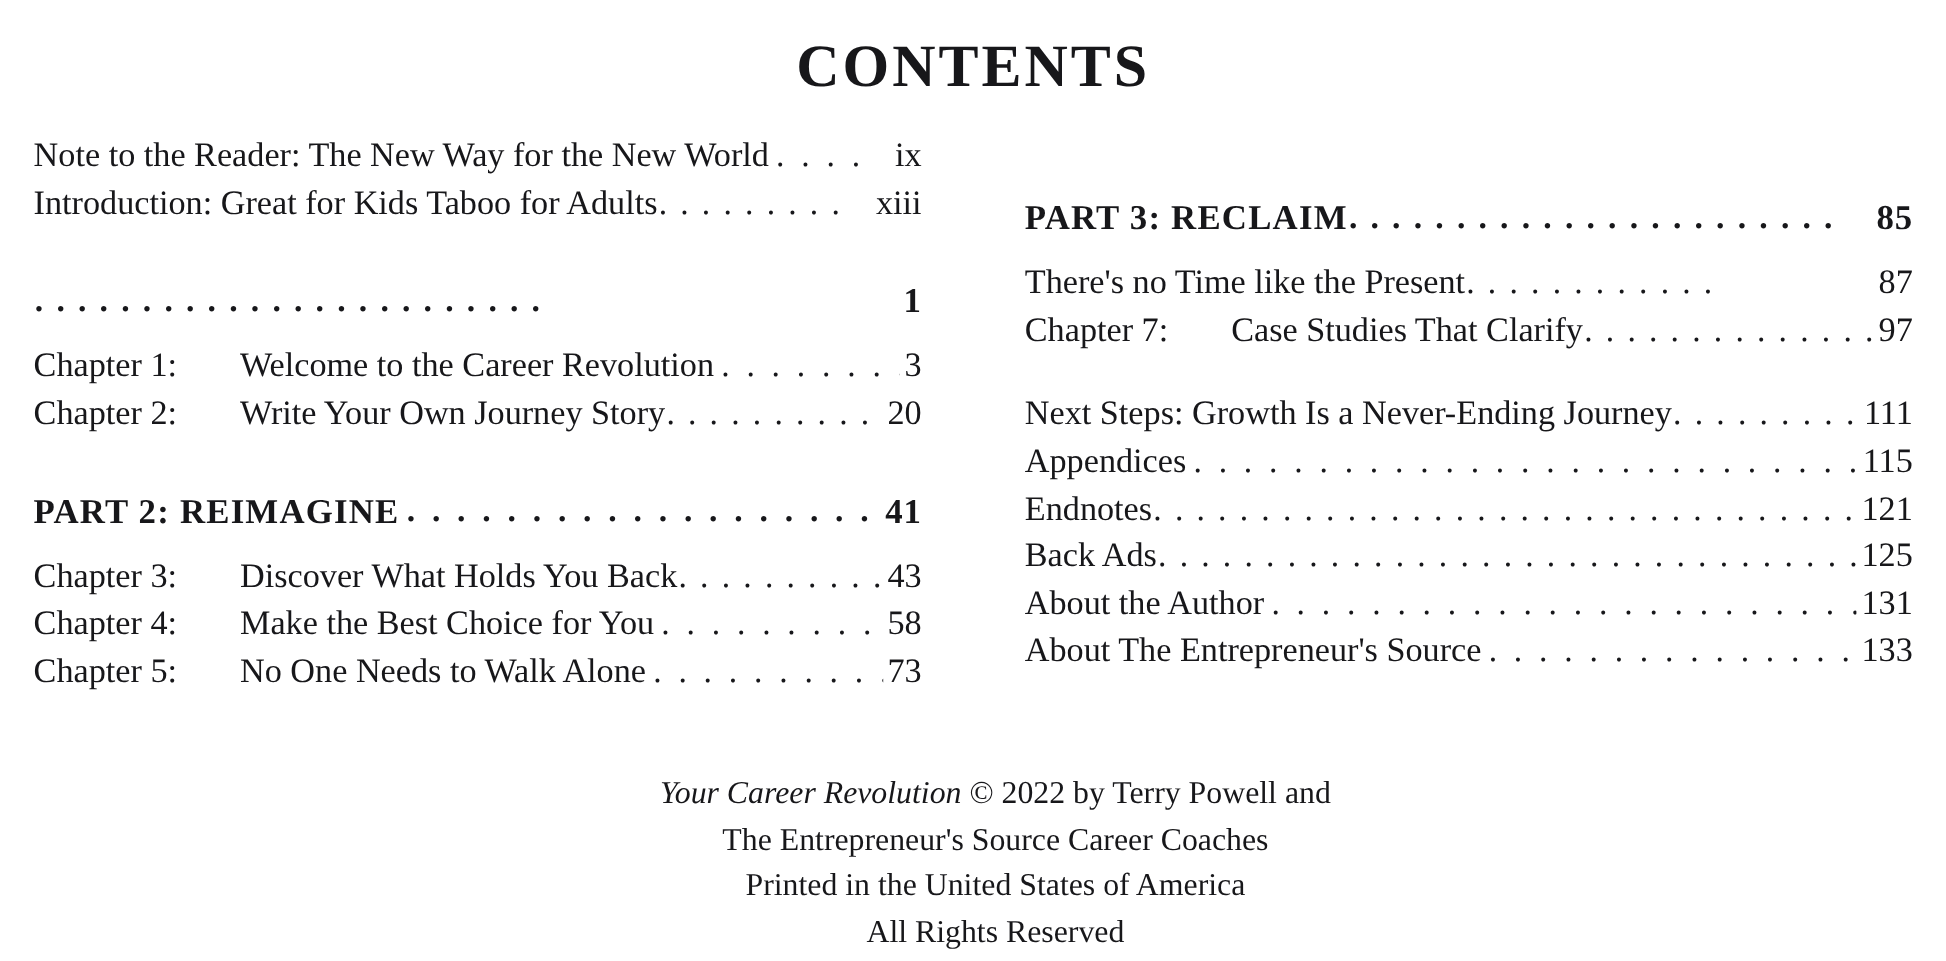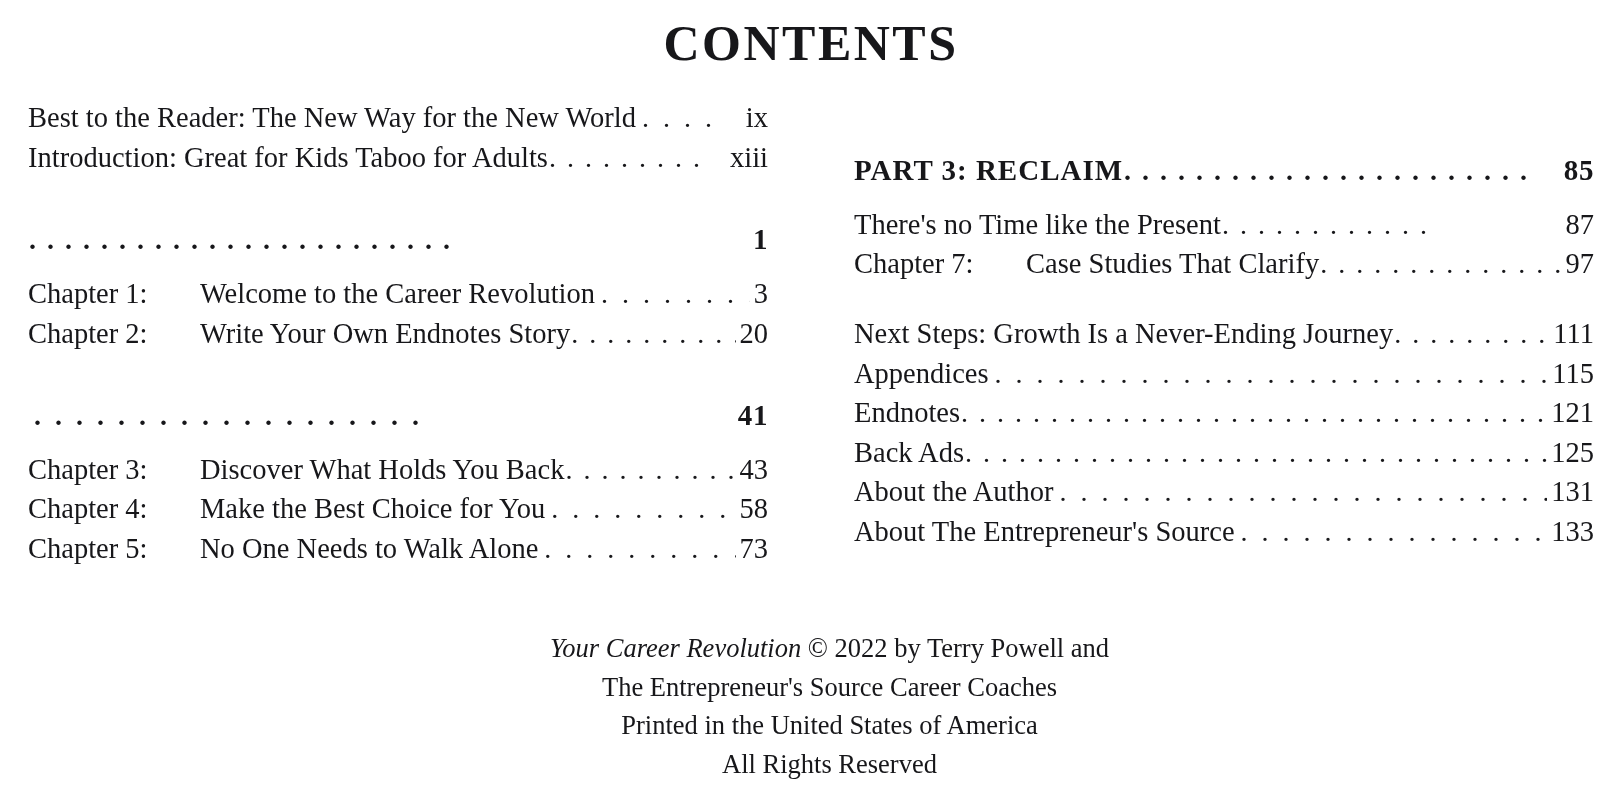--- a/index.html
+++ b/index.html
@@ -22,21 +22,21 @@
     box-sizing: border-box;
     padding: 0;
   }
   
   .contents-title {
     text-align: center;
     font-family: "Liberation Serif", serif;
     font-weight: bold;
     font-size: 50px;
     letter-spacing: 2.5px;
-    margin: 8px 0 0 0;
+    margin: 20px 0 0 0;
     padding-top: 10px;
     line-height: 1;
   }
   
   .columns {
     display: flex;
     justify-content: space-between;
     align-items: flex-start;
     margin-top: 30px;
     padding: 0 28px 0 28px;
@@ -78,20 +78,21 @@
     margin-left: 1px;
   }
   .entry .pg {
     flex: 0 0 auto;
     text-align: right;
   }
   .part {
     font-weight: bold;
     font-size: 29px;
     letter-spacing: 0.6px;
+    align-items: center;
   }
   .part .label {
     letter-spacing: 1px;
   }
   .gap-lg { height: 42px; }
   .gap-md { height: 30px; }
   .gap-sm { height: 14px; }
 
   
   .footer {
@@ -111,21 +112,21 @@
 
 <div class="page">
 
   <div class="contents-title">CONTENTS</div>
 
   <div class="columns">
 
     <div class="col col-left">
 
       <div class="entry">
-        <span class="label">Best to the Reader: The New Way for the New World</span>
+        <span class="label">Note to the Reader: The New Way for the New World</span>
         <span class="leader">. . . .</span>
         <span class="pg">ix</span>
       </div>
 
       <div class="entry">
         <span class="label">Introduction: Great for Kids Taboo for Adults</span>
         <span class="leader tight">. . . . . . . . .</span>
         <span class="pg">xiii</span>
       </div>
 
@@ -140,28 +141,29 @@
 
       <div class="entry">
         <span class="chap-num">Chapter 1:</span>
         <span class="label">Welcome to the Career Revolution</span>
         <span class="leader">. . . . . . . . .</span>
         <span class="pg">3</span>
       </div>
 
       <div class="entry">
         <span class="chap-num">Chapter 2:</span>
-        <span class="label">Write Your Own Endnotes Story</span>
+        <span class="label">Write Your Own Journey Story</span>
         <span class="leader tight">. . . . . . . . . . . .</span>
         <span class="pg">20</span>
       </div>
 
       <div class="gap-lg"></div>
 
       <div class="entry part">
+        <span class="label">PART 2: REIMAGINE</span>
         <span class="leader">. . . . . . . . . . . . . . . . . . .</span>
         <span class="pg">41</span>
       </div>
 
       <div class="gap-sm"></div>
 
       <div class="entry">
         <span class="chap-num">Chapter 3:</span>
         <span class="label">Discover What Holds You Back</span>
         <span class="leader tight">. . . . . . . . . . . .</span>

